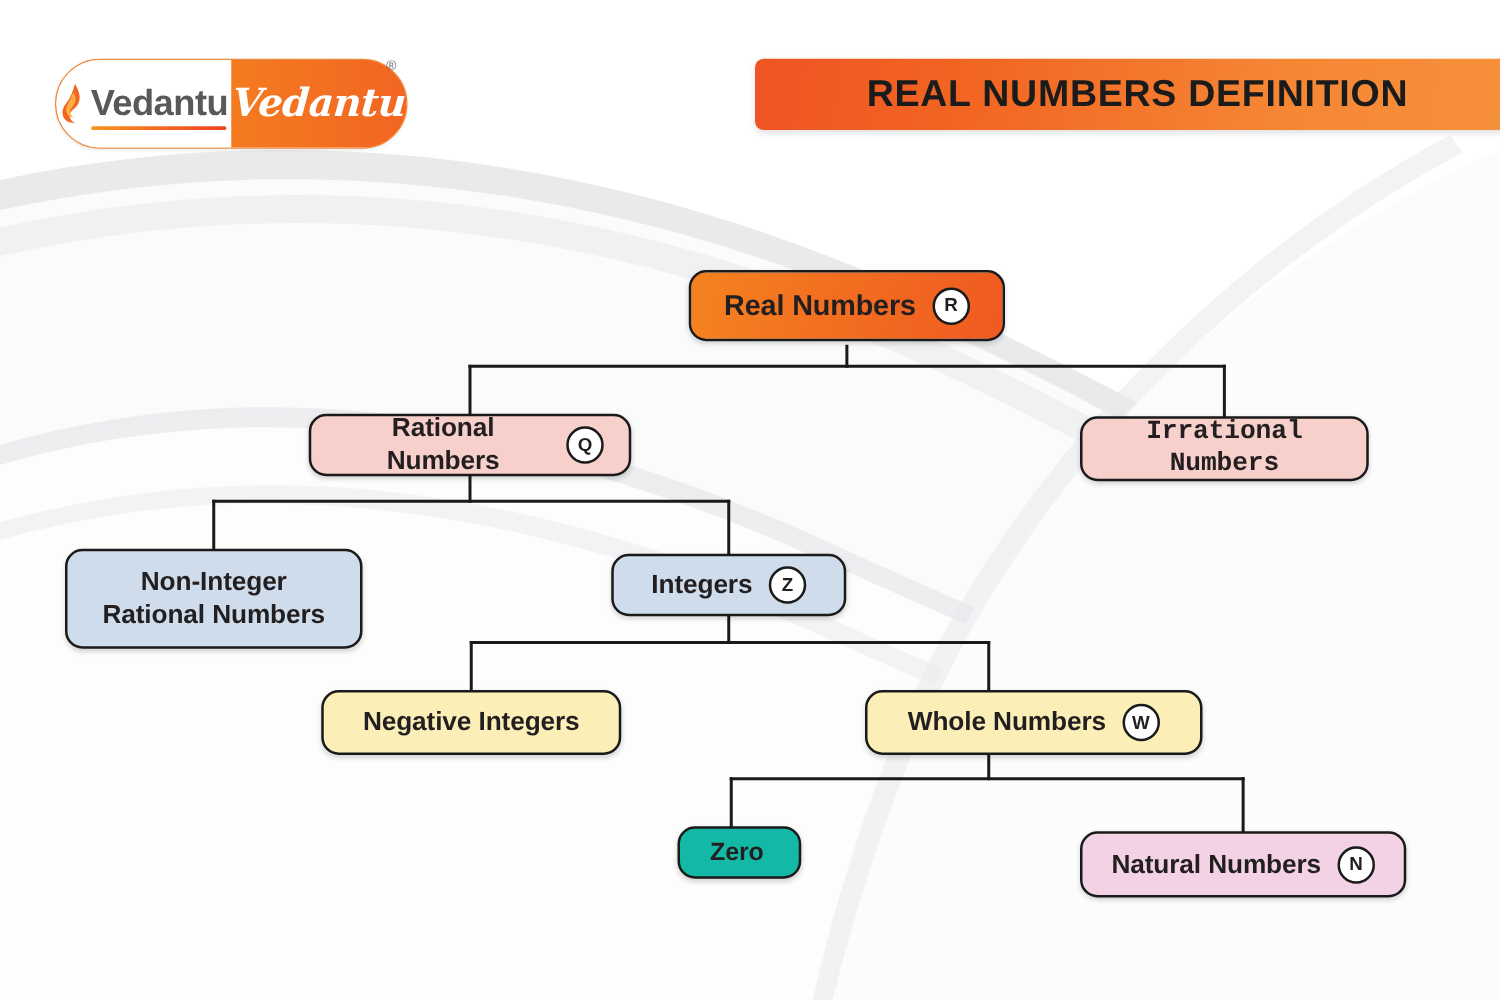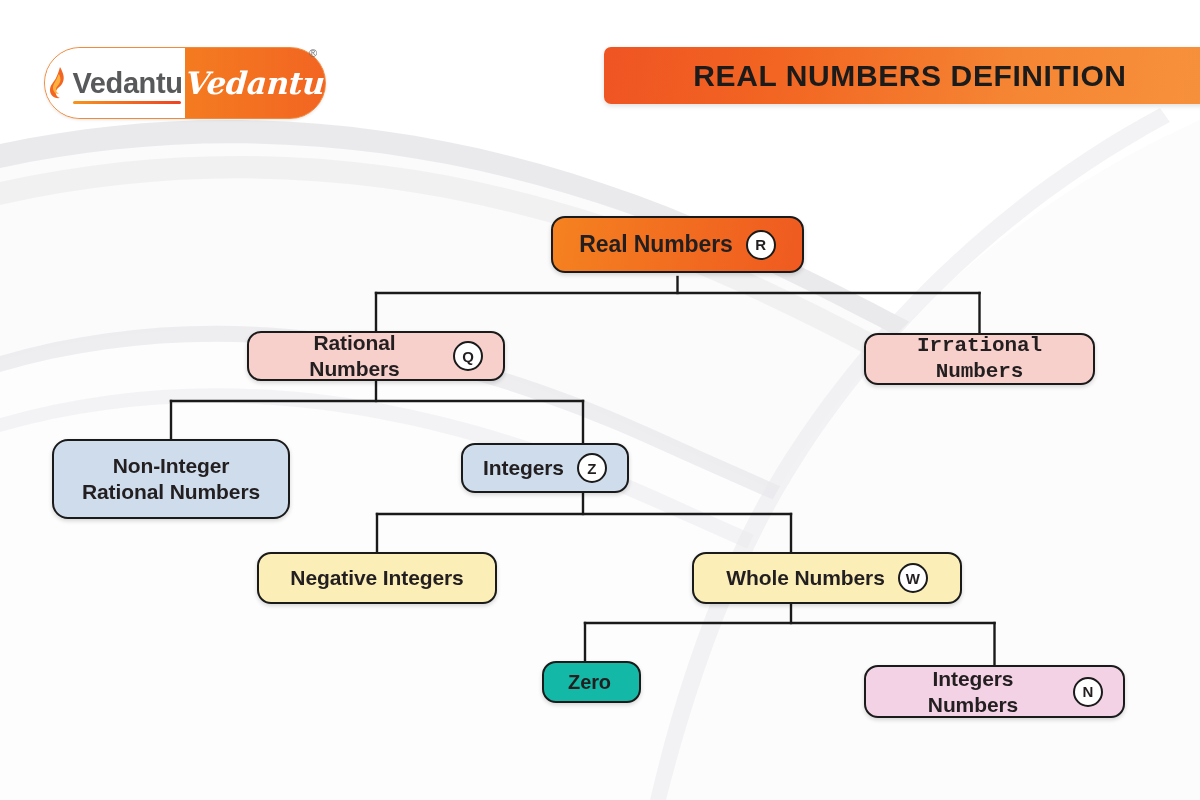--- a/index.html
+++ b/index.html
@@ -192,37 +192,37 @@
         <div class="label">Real Numbers</div>
         <div class="badge">R</div>
       </div>
       <div class="node" style="left: 247px; top: 331px; width: 258px; height: 50px; background: rgb(247, 207, 203); border-color: rgb(26, 26, 26);">
         <div class="label">Rational Numbers</div>
         <div class="badge">Q</div>
       </div>
       <div class="node" style="left: 864px; top: 333px; width: 231px; height: 52px; background: rgb(247, 207, 203); border-color: rgb(26, 26, 26); font-family: Liberation Mono, monospace;">
         <div class="label">Irrational Numbers</div>
       </div>
-      <div class="node" style="left: 52px; top: 439px; width: 238px; height: 80px; background: rgb(206, 220, 236); border-color: rgb(26, 26, 26); border-radius: 16px;">
+      <div class="node" style="left: 52px; top: 439px; width: 238px; height: 80px; background: rgb(206, 220, 236); border-color: rgb(26, 26, 26);">
         <div class="label">Non-Integer
 Rational Numbers</div>
       </div>
-      <div class="node" style="left: 461px; top: 443px; width: 168px; height: 50px; background: rgb(206, 220, 236); border-color: rgb(26, 26, 26);">
+      <div class="node" style="left: 489px; top: 443px; width: 188px; height: 50px; background: rgb(206, 220, 236); border-color: rgb(26, 26, 26);">
         <div class="label">Integers</div>
         <div class="badge">Z</div>
       </div>
       <div class="node" style="left: 257px; top: 552px; width: 240px; height: 52px; background: rgb(251, 238, 183); border-color: rgb(26, 26, 26);">
         <div class="label">Negative Integers</div>
       </div>
       <div class="node" style="left: 656px; top: 552px; width: 270px; height: 52px; background: rgb(251, 238, 183); border-color: rgb(26, 26, 26); margin-left: 36px;">
         <div class="label">Whole Numbers</div>
         <div class="badge">W</div>
       </div>
       <div class="node small" style="left: 542px; top: 661px; width: 99px; height: 42px; background: #14b8a6; border-color: rgb(26, 26, 26); padding-left: 16px;">
         <div class="label">Zero</div>
       </div>
       <div class="node" style="left: 864px; top: 665px; width: 261px; height: 53px; background: rgb(244, 210, 230); border-color: rgb(26, 26, 26);">
-        <div class="label">Integers Numbers</div>
+        <div class="label">Natural Numbers</div>
         <div class="badge">N</div>
       </div>
     </div>
 
 </div>
 
 </body></html>

